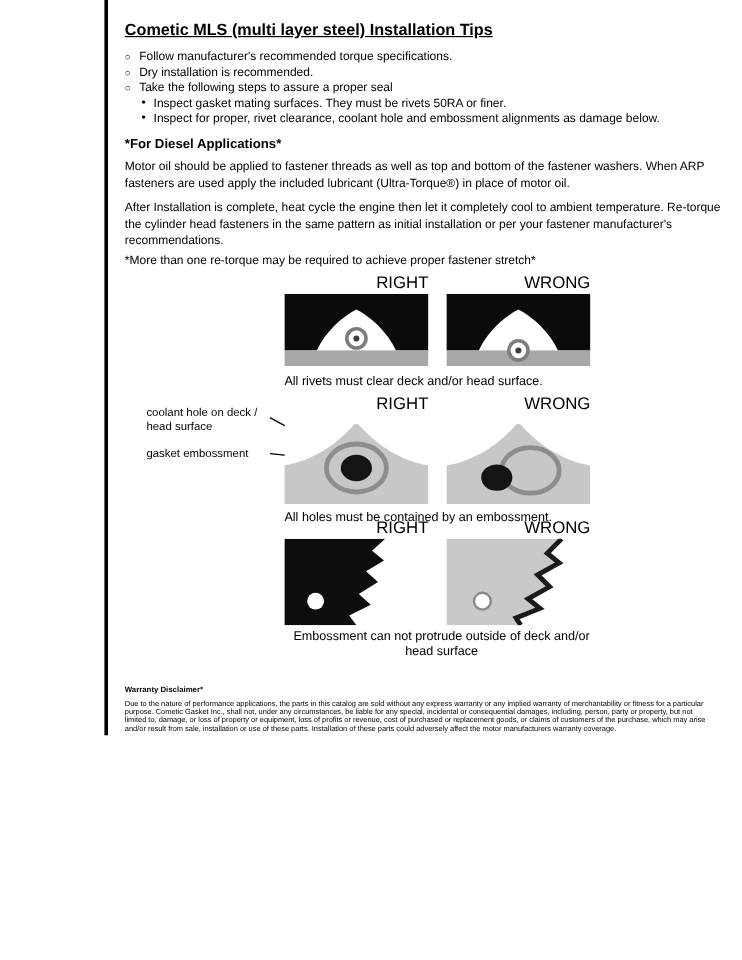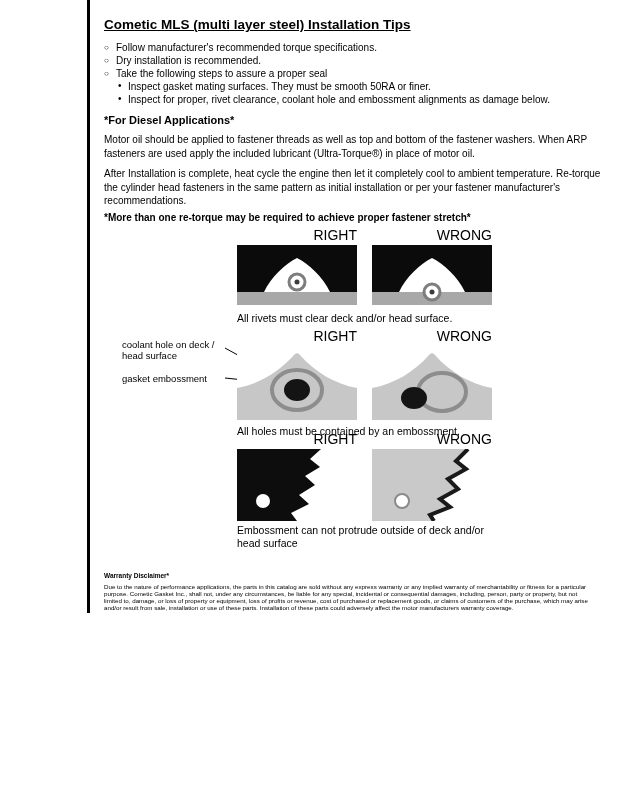--- a/index.html
+++ b/index.html
@@ -15,29 +15,29 @@
   .bullets { position:absolute; left:104px; top:41px; font-size:10px; line-height:13px; width:502px; }
   .b { display:flex; }
   .b .m1 { width:12px; font-size:8px; line-height:13px; }
   .b.sub { padding-left:14px; }
   .b .m2 { width:10px; font-size:10px; line-height:12px; }
 
   .diesel { position:absolute; left:104px; top:114px; font-size:11px; font-weight:bold; }
   .para { position:absolute; left:104px; font-size:10px; line-height:13.5px; width:507px; }
   .p1 { top:133px; }
   .p2 { top:167px; }
-  .pnote { top:211px;font-weight:bold; }
+  .pnote { top:211px; }
 
   .dgh { position:absolute; width:120px; text-align:right; font-size:14px; }
   .cL { left:237px; } .cR { left:372px; }
   .dgimg { position:absolute; width:120px; display:block; }
   .r1h { top:227px; } .r1i { top:245px; height:62px; }
   .r2h { top:328px; } .r2i { top:346px; height:74px; }
   .r3h { top:431px; } .r3i { top:449px; height:72px; }
-  .dgcap { position:absolute; left:237px; font-size:10.5px; line-height:13px; }
+  .dgcap { position:absolute; left:237px; font-size:10.5px; line-height:13px;text-align:center; }
   .cap1 { top:312px; } .cap2 { top:425px; } .cap3 { top:524px; width:262px; }
 
   .callout { position:absolute; font-size:9.5px; line-height:11px; text-align:left; }
   .co1 { left:122px; top:339px; width:98px; }
   .co2 { left:122px; top:373px; width:98px; }
   .leads { position:absolute; left:221px; top:342px; width:82px; height:52px; }
 
   .legal { position:absolute; left:104px; top:572px; width:488px; font-size:6.2px; line-height:7.1px; }
   .legal h3 { font-size:6.5px; font-weight:bold; margin-bottom:4px; }
   .legal p { margin-bottom:4.5px; white-space:pre-line; }
@@ -60,21 +60,21 @@
     <div class="b">
       <span class="m1">○</span>
       <span>Dry installation is recommended.</span>
     </div>
     <div class="b">
       <span class="m1">○</span>
       <span>Take the following steps to assure a proper seal</span>
     </div>
     <div class="b sub">
       <span class="m2">•</span>
-      <span>Inspect gasket mating surfaces.  They must be smooth 50RA or finer.</span>
+      <span>Inspect gasket mating surfaces.  They must be rivets 50RA or finer.</span>
     </div>
     <div class="b sub">
       <span class="m2">•</span>
       <span>Inspect for proper, rivet clearance, coolant hole and embossment alignments as damage below.</span>
     </div>
   </div>
 
   <div class="diesel">*For Diesel Applications*</div>
   <div class="para p1">Motor oil should be applied to fastener threads as well as top and bottom of the fastener washers. When ARP fasteners are used apply the included lubricant (Ultra-Torque®) in place of motor oil.</div>
   <div class="para p2">After Installation is complete, heat cycle the engine then let it completely cool to ambient temperature. Re-torque the cylinder head fasteners in the same pattern as initial installation or per your fastener manufacturer's recommendations.</div>

